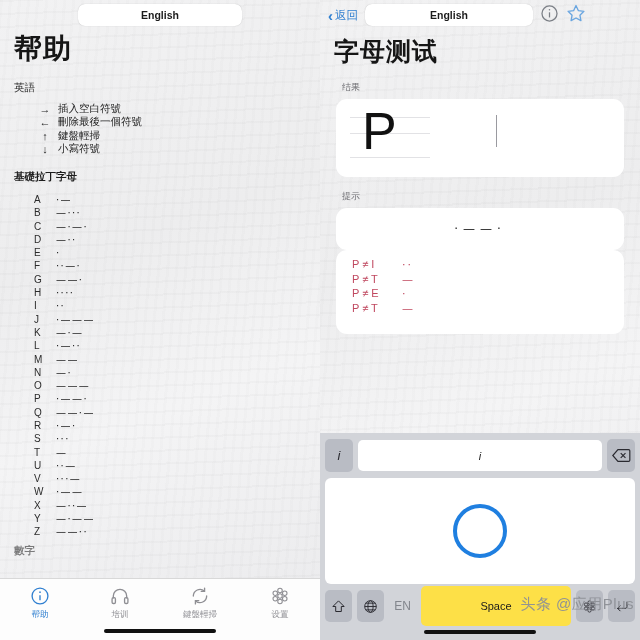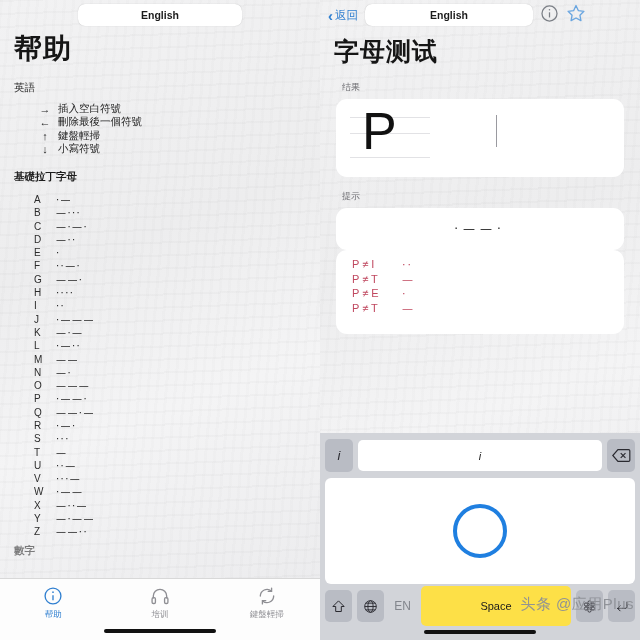--- a/index.html
+++ b/index.html
@@ -291,20 +291,34 @@
         <div class="tab">
           <span>
             <svg class="tab-ico" viewBox="0 0 24 24" fill="none" stroke="#8e8e93" stroke-width="1.6" stroke-linecap="round">
               <path d="M20 12 a8 8 0 0 1 -13.2 6"></path>
               <path d="M4 12 a8 8 0 0 1 13.2 -6"></path>
               <polyline points="17.5,2.5 17.5,6.5 13.5,6.5"></polyline>
               <polyline points="6.5,21.5 6.5,17.5 10.5,17.5"></polyline>
             </svg>
           </span>
           <span class="tab-lbl">鍵盤輕掃</span>
+        </div>
+        <div class="tab">
+          <span>
+            <svg class="tab-ico" viewBox="0 0 24 24" fill="none" stroke="#8e8e93" stroke-width="1.3">
+              <circle cx="12" cy="12" r="2.7"></circle>
+              <circle cx="12" cy="5.4" r="2.7"></circle>
+              <circle cx="12" cy="18.6" r="2.7"></circle>
+              <circle cx="6.3" cy="8.7" r="2.7"></circle>
+              <circle cx="17.7" cy="8.7" r="2.7"></circle>
+              <circle cx="6.3" cy="15.3" r="2.7"></circle>
+              <circle cx="17.7" cy="15.3" r="2.7"></circle>
+            </svg>
+          </span>
+          <span class="tab-lbl">设置</span>
         </div>
       </div>
     <div class="home-ind"></div>
   </div>
 
   <div class="divider"></div>
 
   <div class="panel-right paper">
 
     <div class="r-topbar">

